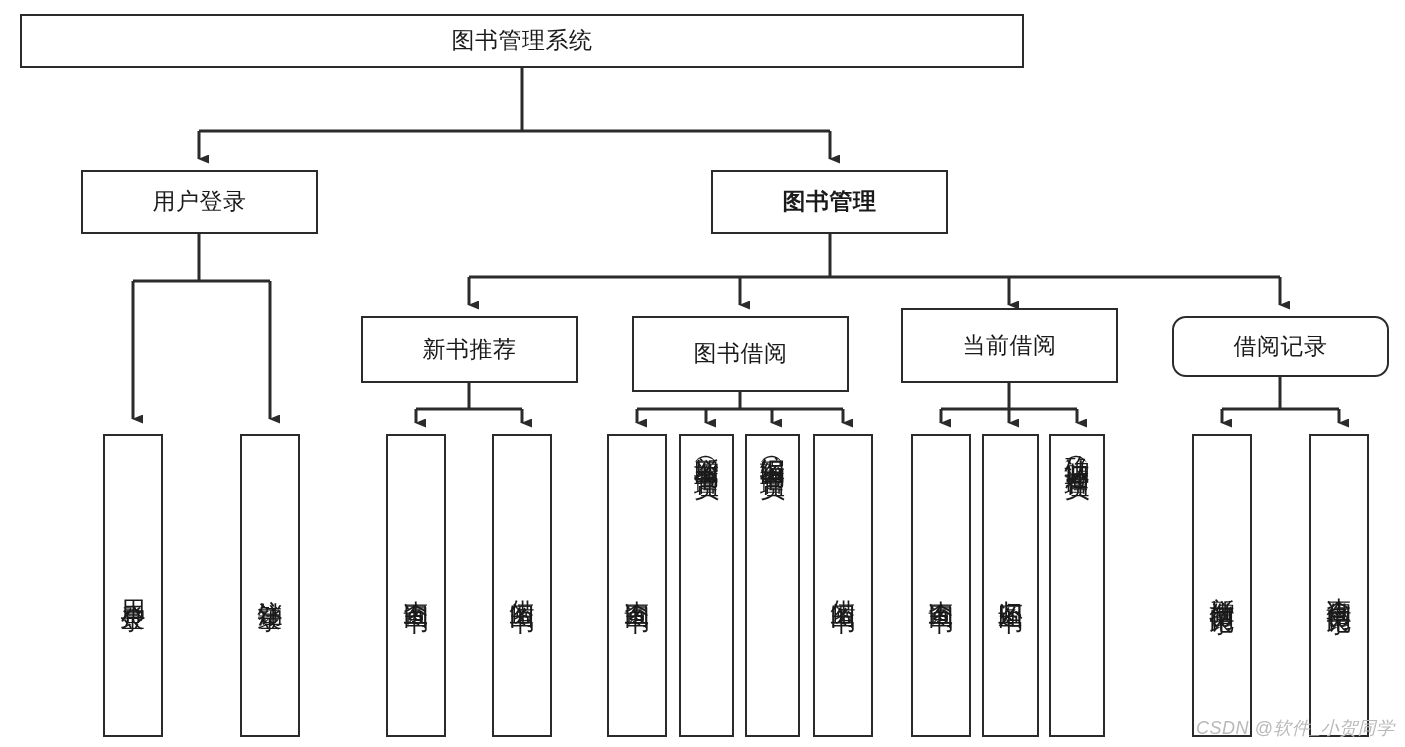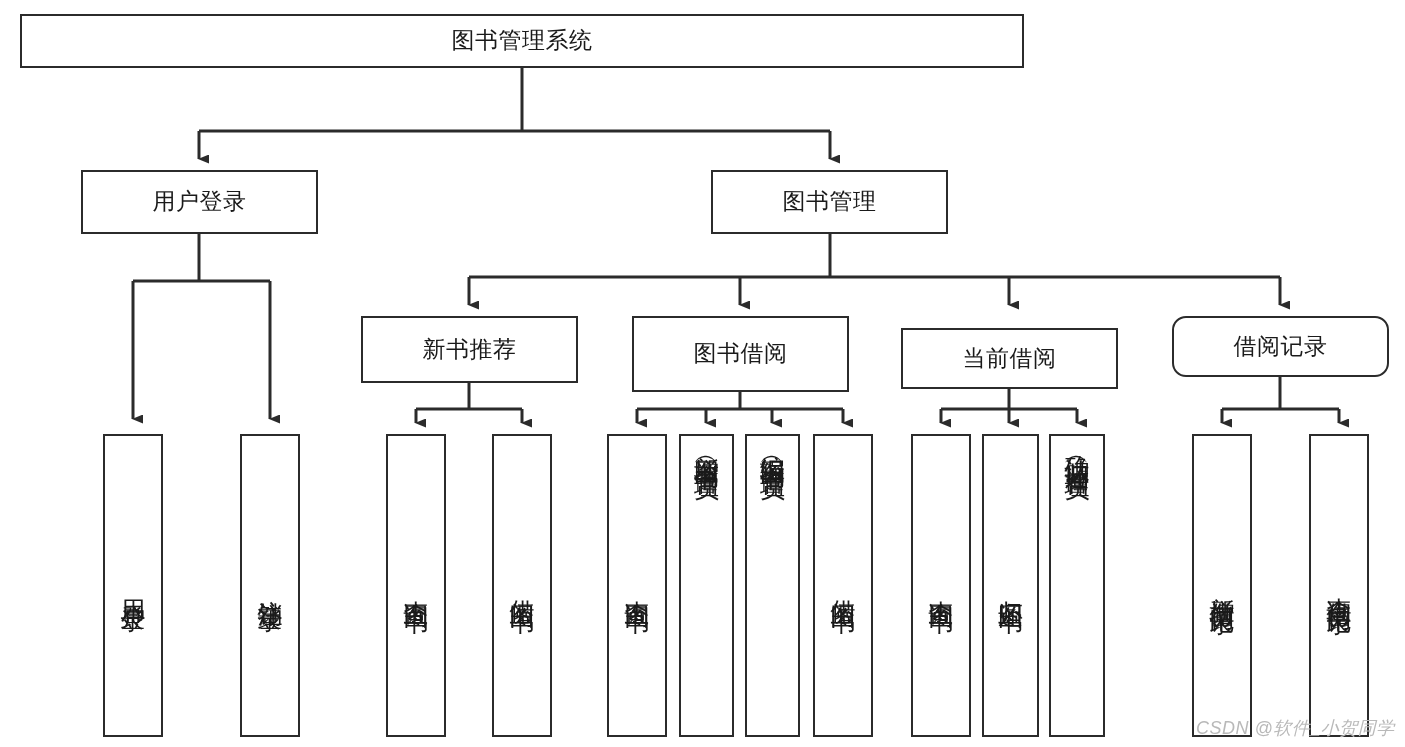--- a/index.html
+++ b/index.html
@@ -126,31 +126,31 @@
     </g>
   </svg>
 
   <div class="node horiz" style="left:20px; top:14px; width:1004px; height:54px;">
     <span class="label">图书管理系统</span>
   </div>
 
   <div class="node horiz" style="left:81px; top:170px; width:237px; height:64px;">
     <span class="label">用户登录</span>
   </div>
-  <div class="node horiz" style="left:711px; top:170px; width:237px; height:64px;">
+  <div class="node horiz" style="left:711px; top:170px; width:237px; height:64px;font-weight:bold;">
     <span class="label">图书管理</span>
   </div>
 
   <div class="node horiz" style="left:361px; top:316px; width:217px; height:67px;">
     <span class="label">新书推荐</span>
   </div>
   <div class="node horiz" style="left:632px; top:316px; width:217px; height:76px;">
     <span class="label">图书借阅</span>
   </div>
-  <div class="node horiz" style="left:901px; top:328px; width:217px; height:61px;">
+  <div class="node horiz" style="left:901px; top:308px; width:217px; height:75px;">
     <span class="label">当前借阅</span>
   </div>
   <div class="node horiz" style="left:1172px; top:316px; width:217px; height:61px;border-radius:14px;">
     <span class="label">借阅记录</span>
   </div>
 
   <div class="node vert centered" style="left:103px; top:434px; width:60px; height:303px;">
     <span class="label">用户登录</span>
   </div>
   <div class="node vert centered" style="left:240px; top:434px; width:60px; height:303px;">

